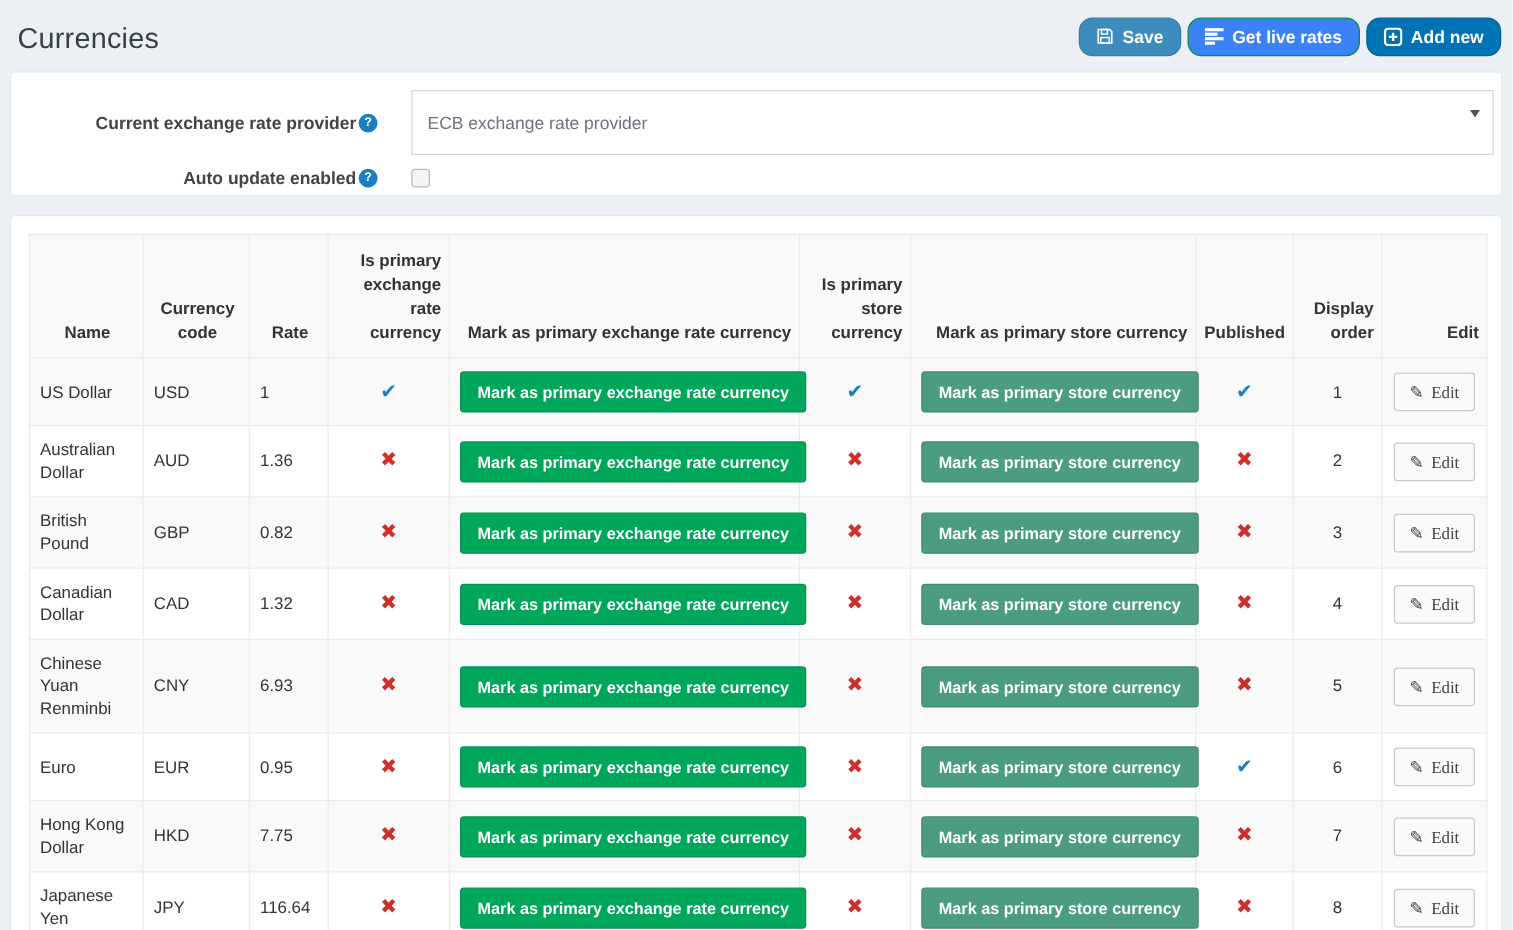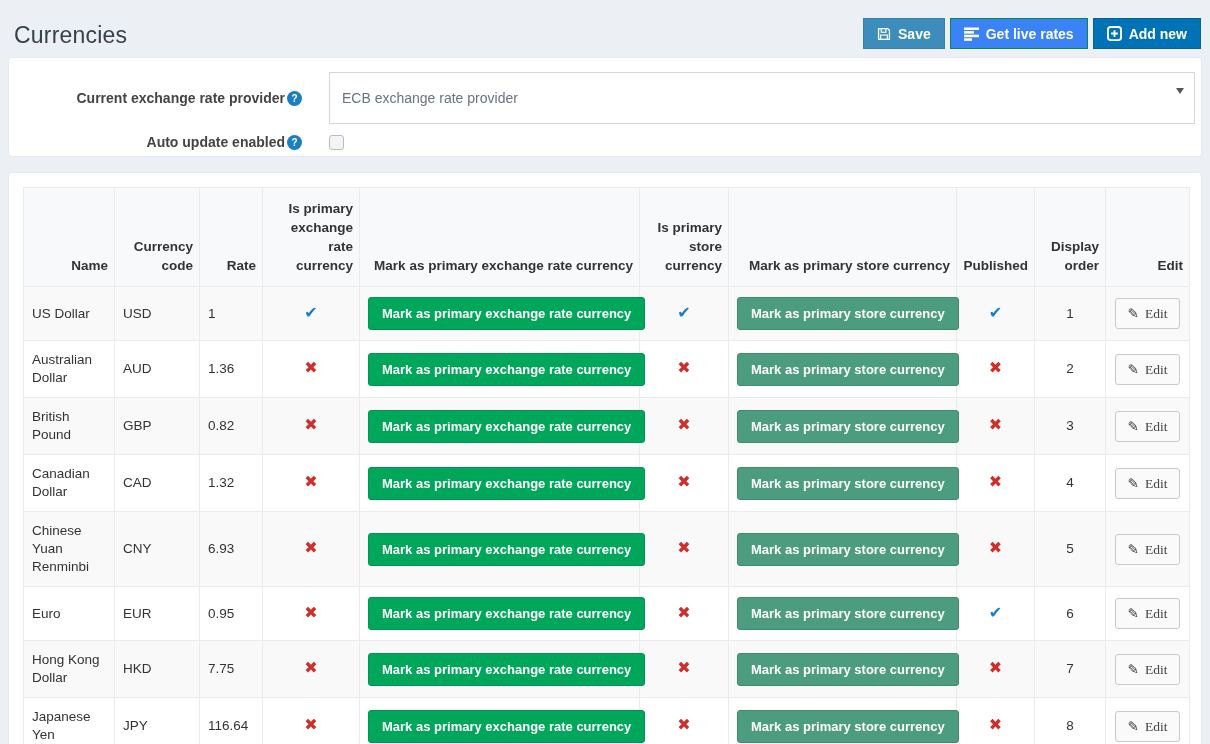--- a/index.html
+++ b/index.html
@@ -9,36 +9,36 @@
     background: #ecf0f5;
     color: #333;
     font-size: 13.5px;
   }
   
   .page-header {
     height: 49px;
     padding: 9px 9px 0 14px;
     display: flex;
     justify-content: space-between;
-    align-items: flex-end;
+    align-items: center;
   }
   .page-title {
     font-size: 23px;
     font-weight: normal;
     color: #36404a;
     letter-spacing: 0.2px;
     padding-top: 2px;
   }
   .header-buttons { display: flex; gap: 5px; }
   .btn {
     display: inline-flex;
     align-items: center;
     gap: 7px;
     border: 1px solid transparent;
-    border-radius: 0;
+    border-radius: 11px;
     color: #fff;
     font-size: 14px;
     font-weight: bold;
     font-family: inherit;
     padding: 6px 13px;
     height: 31px;
     cursor: pointer;
     white-space: nowrap;
   }
   .btn-save    { background: #3c8dbc; border-color: #367fa9; }
@@ -122,21 +122,21 @@
     height: 99px;
     vertical-align: bottom;
     font-weight: bold;
     font-size: 13.5px;
     color: #333;
     background: #f8f9fa;
     padding: 8px 6px 11px 6px;
     text-align: right;
     line-height: 19px;
   }
-  thead th.al { text-align: right; padding-left: 8px; }
+  thead th.al { text-align: center; padding-left: 8px; }
   thead th.nowrap { white-space: nowrap; }
   tbody td {
     padding: 10px 8px;
     vertical-align: middle;
     font-size: 13.5px;
     line-height: 18px;
     color: #333;
     text-align: center;
   }
   tbody td.al { text-align: left; }

